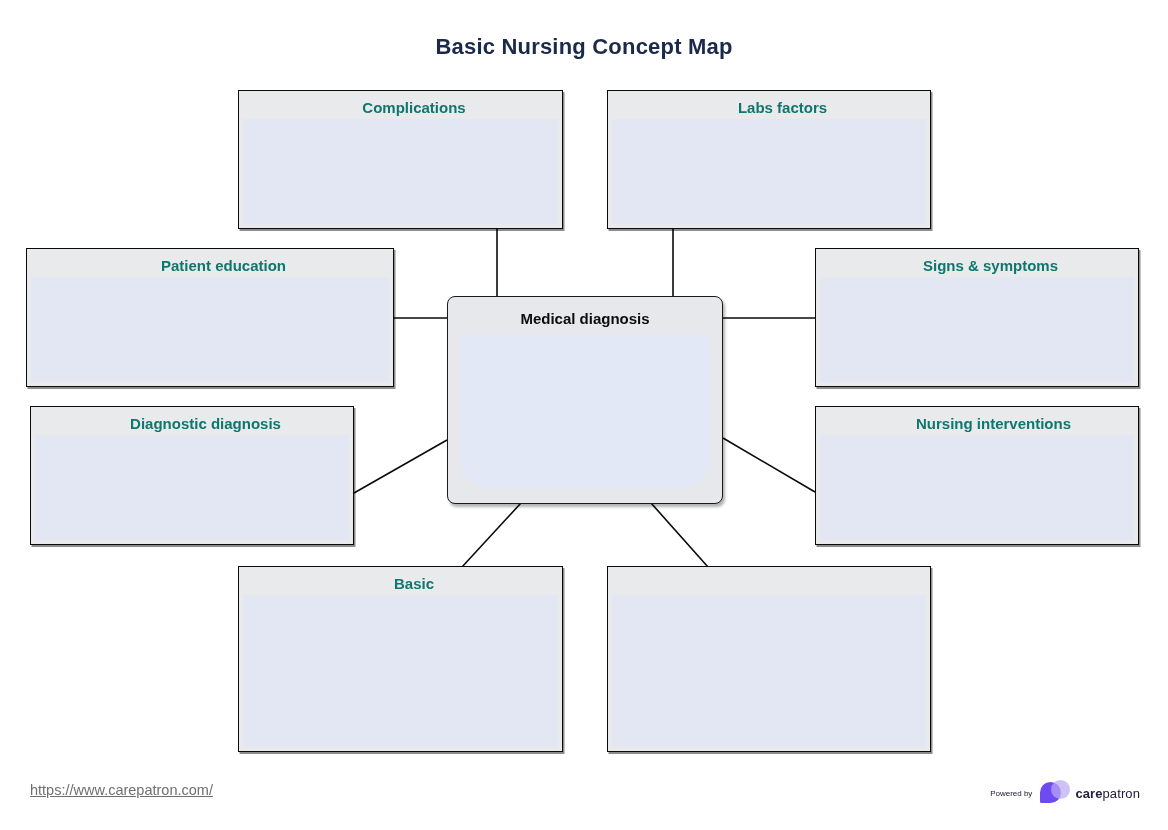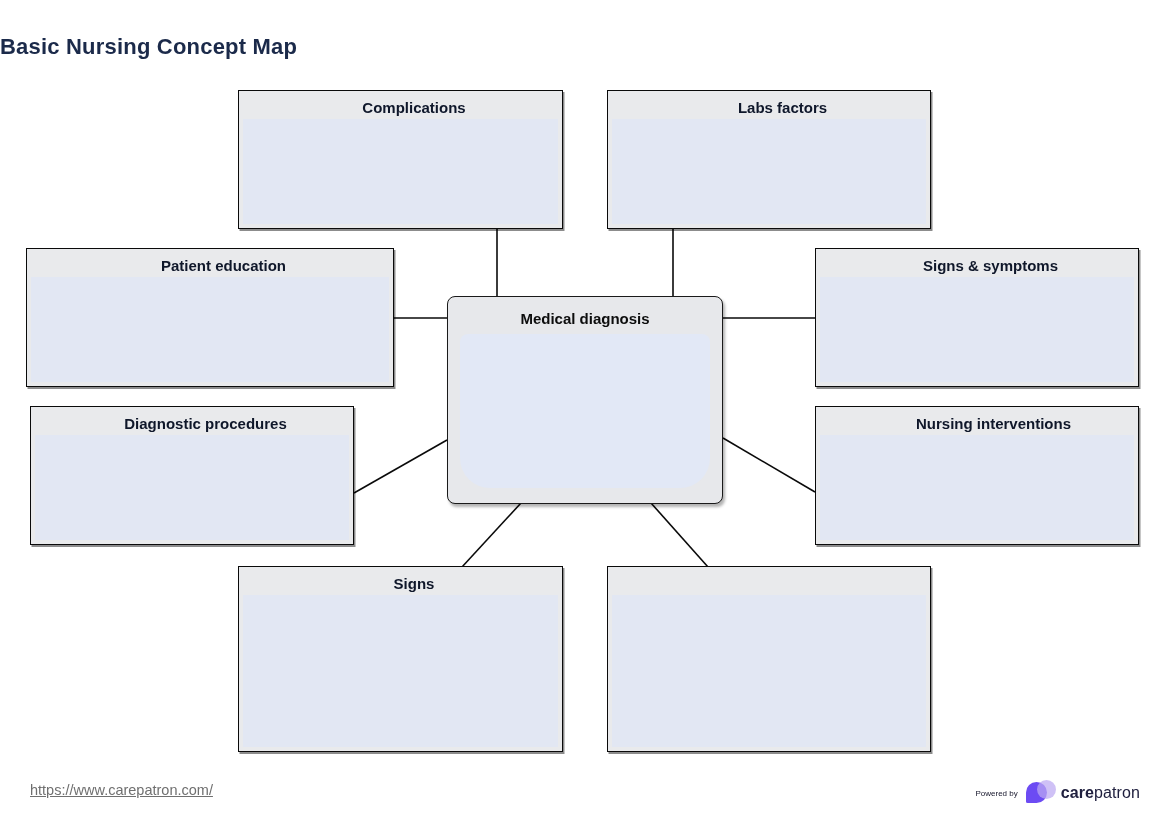--- a/index.html
+++ b/index.html
@@ -6,40 +6,40 @@
   html,body { background:#ffffff; }
   .page {
     position:relative;
     width:1168px; height:830px;
     background:#ffffff;
     font-family:"Liberation Sans", sans-serif;
     overflow:hidden;
   }
   .map-title {
     position:absolute; left:0; top:34px; width:100%;
-    text-align:left;
+    text-align:center;
     font-size:22px; font-weight:bold;
     color:#1b2a4a;
     letter-spacing:.2px;
   }
   svg.connectors {
     position:absolute; left:0; top:0;
     pointer-events:none;
   }
   .node {
     position:absolute;
     background:#e9eaec;
     border:1.5px solid #0a0a0a;
     box-shadow:1.5px 2px 0 rgba(0,0,0,.45);
   }
   .node-title {
     position:relative; z-index:2;
     text-align:center;
     font-size:15px; font-weight:bold;
-    color:#0f172a;
+    color:#0f766e;
     padding-top:8px;
     margin-left:27px;
   }
   .node-field {
     position:absolute; z-index:1;
     left:4px; right:4px; bottom:4px; top:28px;
     background:#e2e7f3;
   }
   
   #n-complications        { left:238px; top:90px;  width:325px; height:139px; }
@@ -94,21 +94,21 @@
     width:21px; height:21px;
     background:#6c4bf3;
     border-radius:52% 52% 52% 8%;
   }
   .mark-right {
     position:absolute; left:12px; top:3px;
     width:19px; height:19px;
     background:rgba(188,169,243,.72);
     border-radius:50%;
   }
-  .brand { font-size:16px; color:#20203f; letter-spacing:.1px; }
+  .brand { font-size:13px; color:#20203f; letter-spacing:.1px; }
   .brand-bold { font-weight:bold; }
 </style>
 </head>
 <body>
 
 <div class="page">
 
   <div class="map-title">Basic Nursing Concept Map</div>
 
   <svg class="connectors" width="1168" height="830" viewBox="0 0 1168 830">
@@ -138,31 +138,31 @@
     <div class="node-title">Patient education</div>
     <div class="node-field"></div>
   </div>
 
   <div class="node" id="n-signs-symptoms">
     <div class="node-title">Signs &amp; symptoms</div>
     <div class="node-field"></div>
   </div>
 
   <div class="node" id="n-diagnostic-procedures">
-    <div class="node-title">Diagnostic procedures</div>
+    <div class="node-title">Diagnostic diagnosis</div>
     <div class="node-field"></div>
   </div>
 
   <div class="node" id="n-nursing-interventions">
     <div class="node-title">Nursing interventions</div>
     <div class="node-field"></div>
   </div>
 
   <div class="node" id="n-labs">
-    <div class="node-title">Signs</div>
+    <div class="node-title">Basic</div>
     <div class="node-field"></div>
   </div>
 
   <div class="node" id="n-pathophysiology">
     <div class="node-field"></div>
   </div>
 
   <div class="center-node">
     <div class="center-title">Medical diagnosis</div>
     <div class="center-field"></div>

